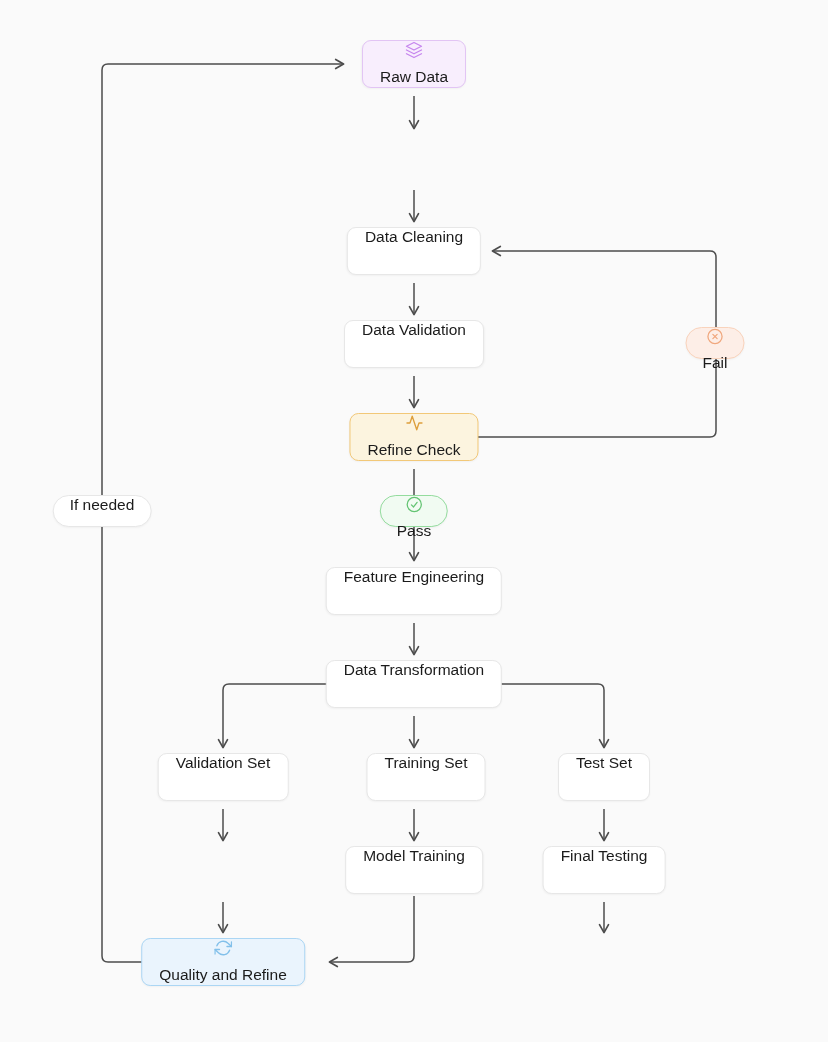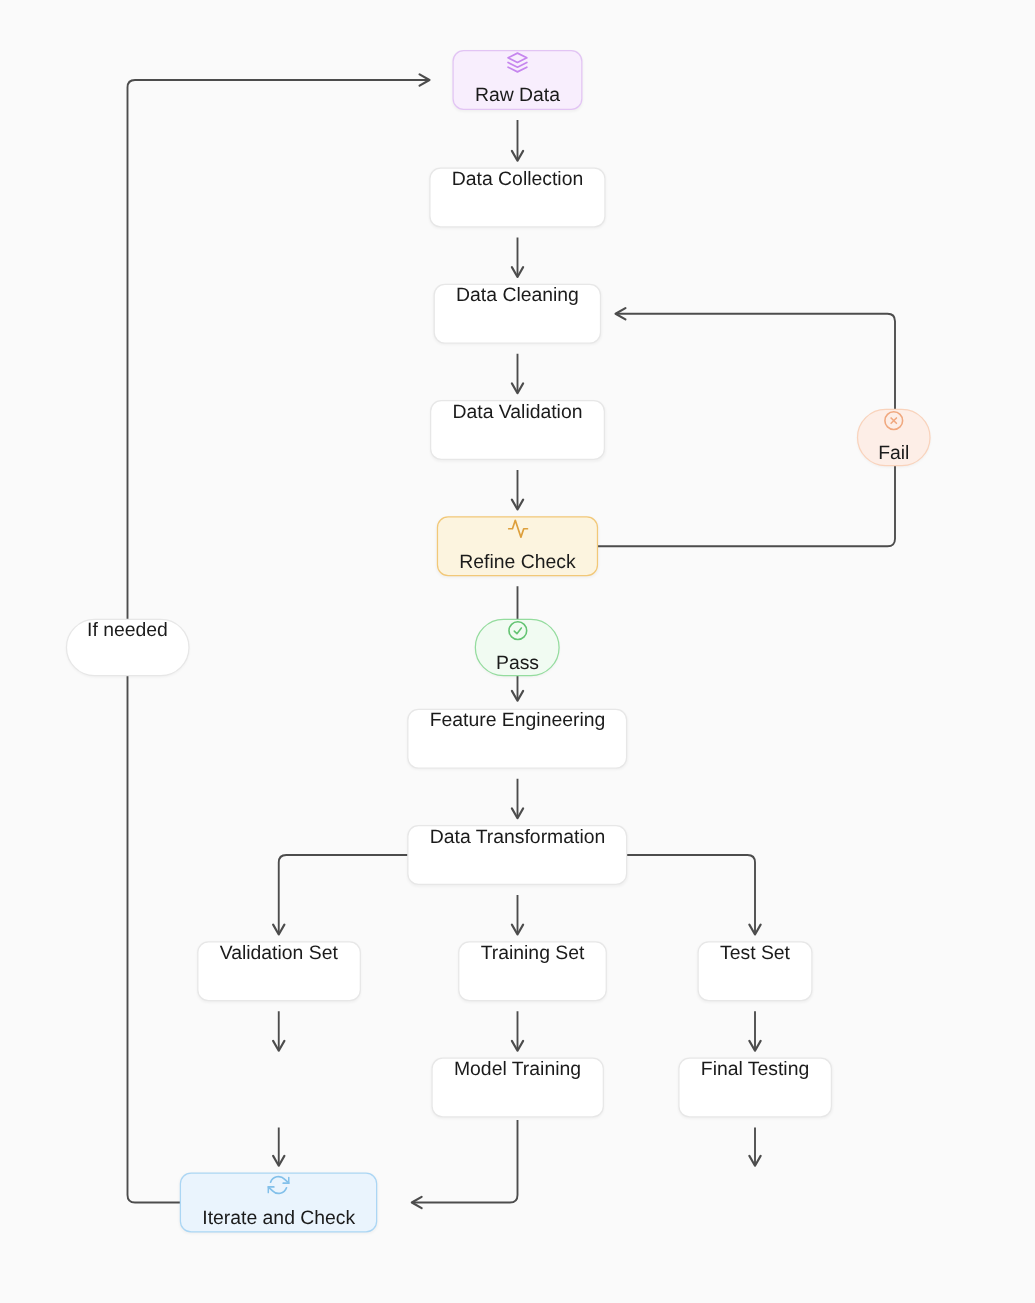--- a/index.html
+++ b/index.html
@@ -27,21 +27,21 @@
     background:#ffffff;
     border:1px solid #e7e7e7;
     border-radius:9px;
     font-size:15.5px;
     color:#1b1b1b;
     white-space:nowrap;
     box-shadow:0 1px 2px rgba(0,0,0,0.04);
     flex-direction:column;
   }
   .pill{
-    height:46px;
+    height:32px;
     padding:0 16px;
     border-radius:999px;
   }
   .icon{display:inline-flex;align-items:center;}
   .icon svg{display:block;}
   
   .n-raw{background:#f8eefd;border-color:#e2c4f4;}
   .n-raw .icon{color:#c686ee;}
   .n-quality{background:#fcf4df;border-color:#f2c878;}
   .n-quality .icon{color:#dd9f3c;}
@@ -94,23 +94,20 @@
     <span class="icon">
       <svg width="18" height="18" viewBox="0 0 24 24" fill="none" stroke="currentColor" stroke-width="1.8" stroke-linecap="round" stroke-linejoin="round">
           <polygon points="12 2 2 7 12 12 22 7 12 2"></polygon>
           <polyline points="2 17 12 22 22 17"></polyline>
           <polyline points="2 12 12 17 22 12"></polyline>
         </svg>
     </span>
     <span>Raw Data</span>
   </div>
 
-  <div class="node" style="left:414px;top:134px;">
-    <span>Data Collection</span>
-  </div>
 
   <div class="node" style="left:414px;top:227px;">
     <span>Data Cleaning</span>
   </div>
 
   <div class="node" style="left:414px;top:320px;">
     <span>Data Validation</span>
   </div>
 
   <div class="node n-quality" style="left:414px;top:413px;">
@@ -177,17 +174,17 @@
   </div>
 
   <div class="node n-iterate" style="left:223px;top:938px;">
     <span class="icon">
       <svg width="18" height="18" viewBox="0 0 24 24" fill="none" stroke="currentColor" stroke-width="1.8" stroke-linecap="round" stroke-linejoin="round">
           <polyline points="23 4 23 10 17 10"></polyline>
           <polyline points="1 20 1 14 7 14"></polyline>
           <path d="M3.51 9a9 9 0 0 1 14.85-3.36L23 10M1 14l4.64 4.36A9 9 0 0 0 20.49 15"></path>
         </svg>
     </span>
-    <span>Iterate and Check</span>
+    <span>Quality and Refine</span>
   </div>
 
 
 </div>
 
 </body></html>

